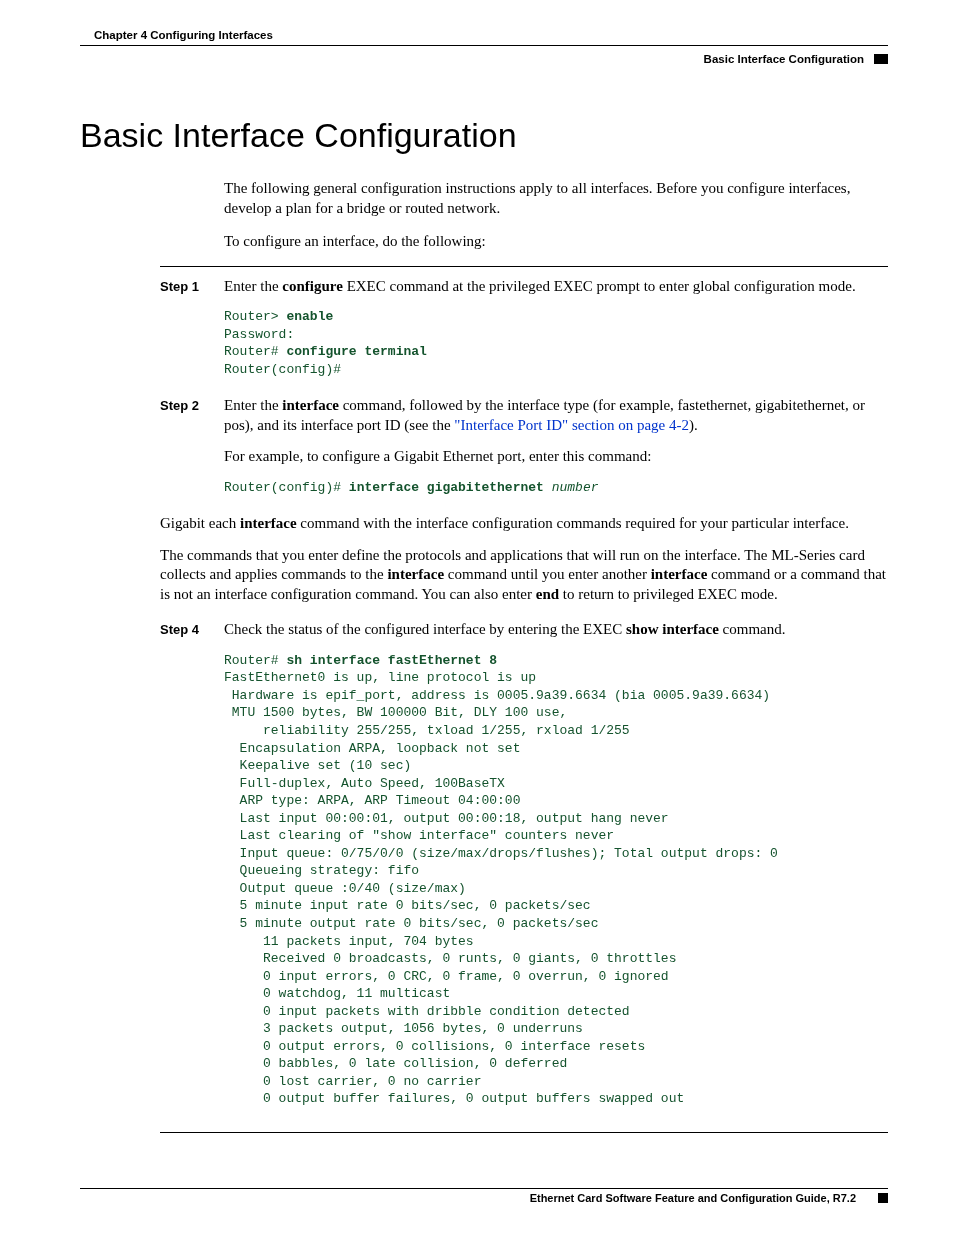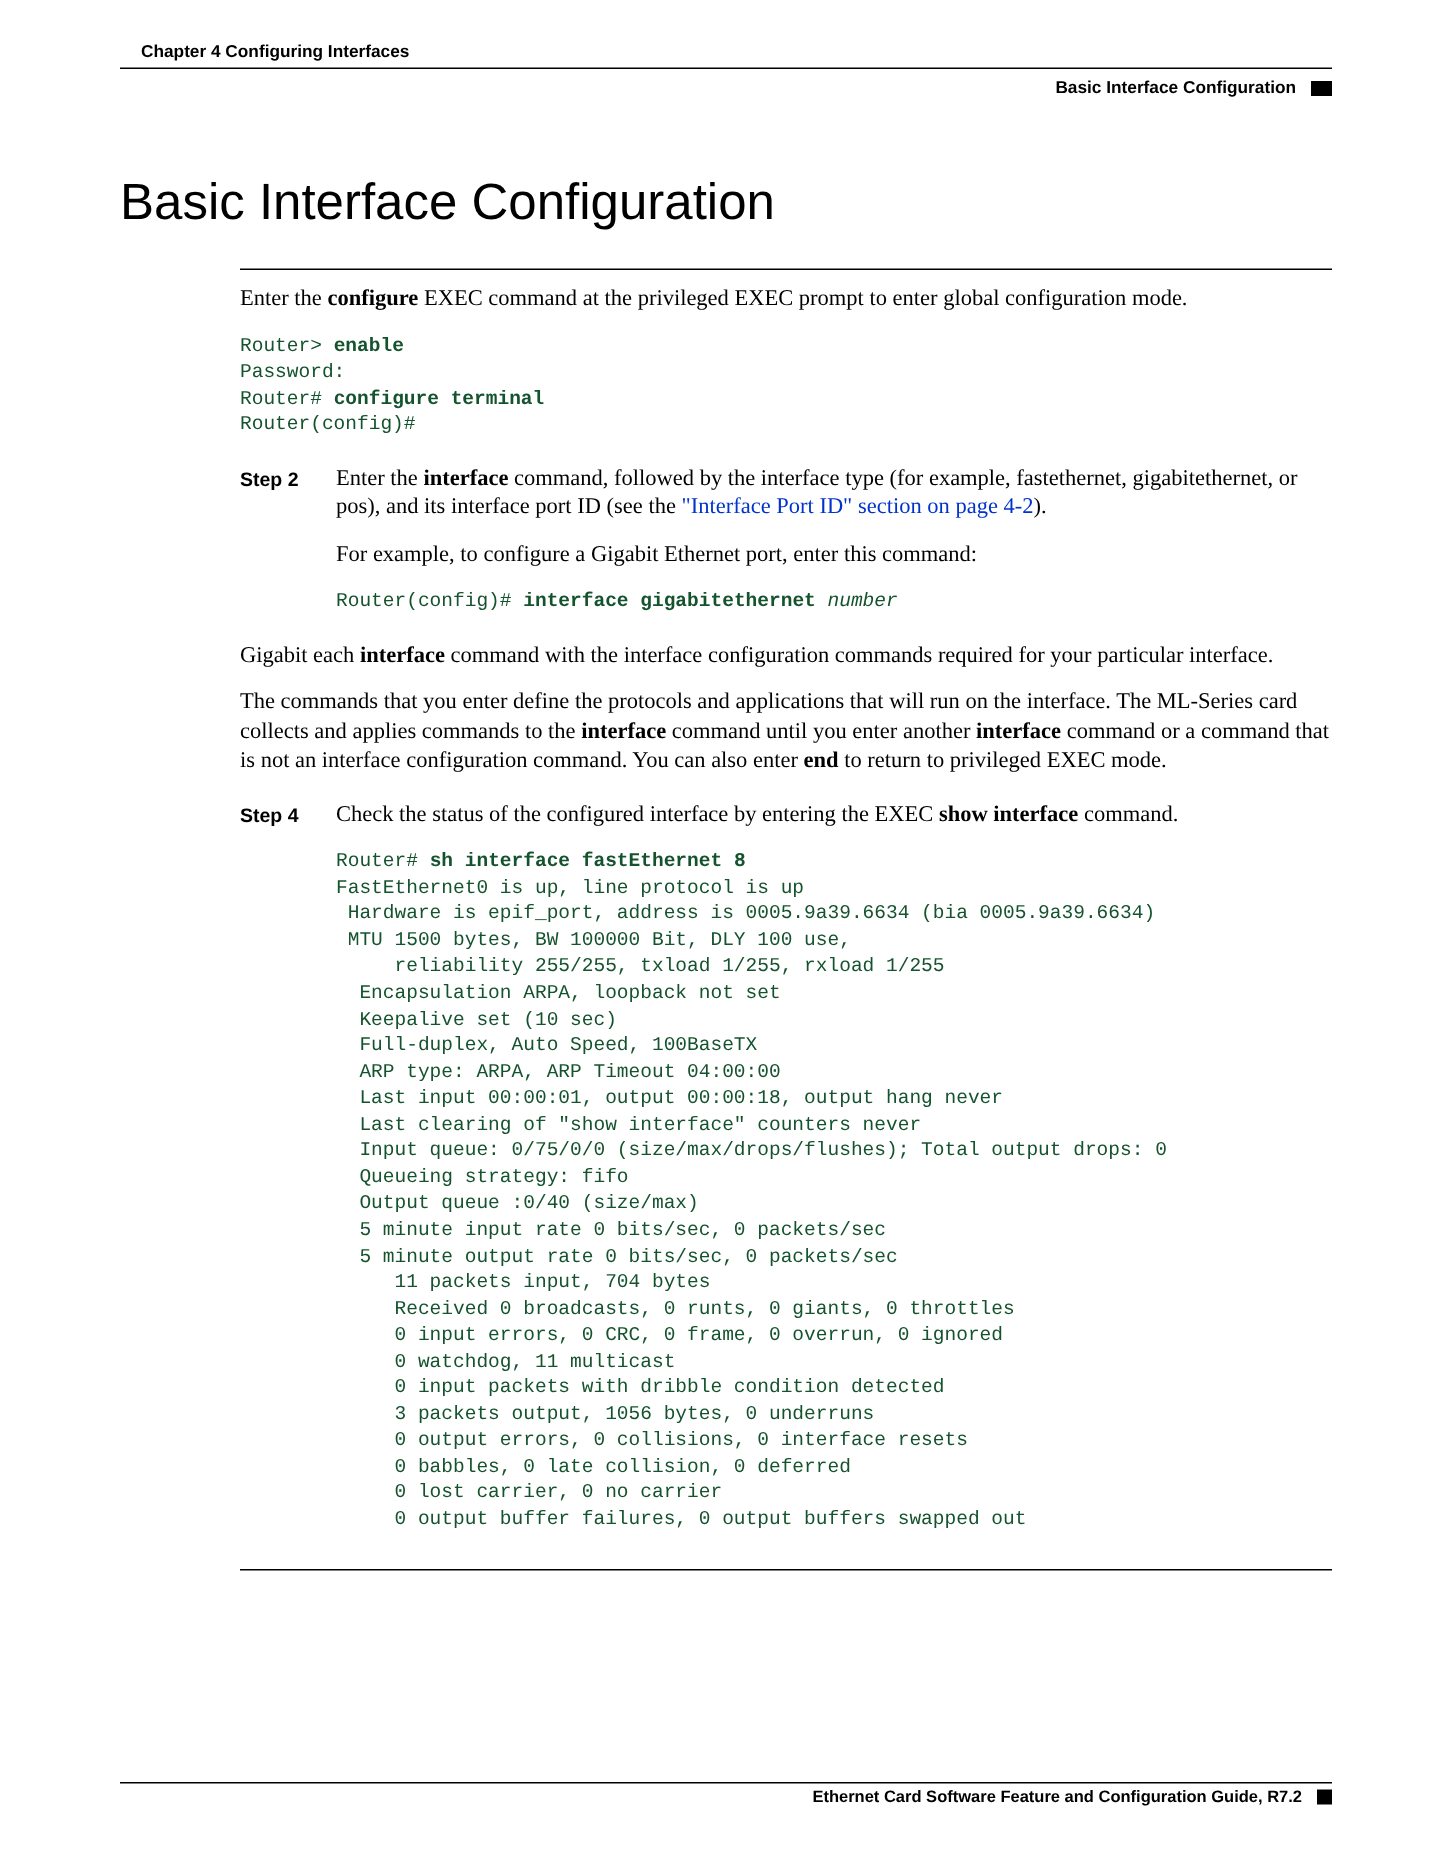--- a/index.html
+++ b/index.html
@@ -102,21 +102,21 @@
     border-top: 1px solid #000;
     margin-bottom: 2px;
   }
   .footer-flex {
     display: flex;
     justify-content: flex-end;
     align-items: center;
     font-family: Arial, Helvetica, sans-serif;
     font-weight: bold;
     font-size: 11px;
-    gap: 10px;
+    gap: 22px;
   }
   .page-num-box {
     background: #000;
     color: #fff;
     padding: 3px 8px 3px 8px;
     font-family: Arial, Helvetica, sans-serif;
     font-weight: bold;
     font-size: 13px;
     margin-top: 2px;
   }
@@ -129,24 +129,29 @@
   <div class="header-row">
     <span class="header-chapter">Chapter 4    Configuring Interfaces</span>
   </div>
   <div class="header-right-row">
     <span>Basic Interface Configuration</span>
     <span class="marker"></span>
   </div>
 
   <h1 class="title">Basic Interface Configuration</h1>
 
+  <div class="indent-block">
+    <p class="body-p">The following general configuration instructions apply to all interfaces. Before you configure interfaces, develop a plan for a bridge or routed network.</p>
+    <p class="body-p">To configure an interface, do the following:</p>
+  </div>
 
   <hr class="step-hr">
 
   <div class="step-row">
+    <div class="step-label">Step 1</div>
     <div class="step-content">
       <p>
         <span>Enter the </span><b>configure</b><span> EXEC command at the privileged EXEC prompt to enter global configuration mode.</span>
       </p>
       <div class="code"><span>Router&gt; </span><b>enable</b>
 <span>Password:</span>
 <span>Router# </span><b>configure terminal</b>
 <span>Router(config)#</span></div>
     </div>
   </div>

